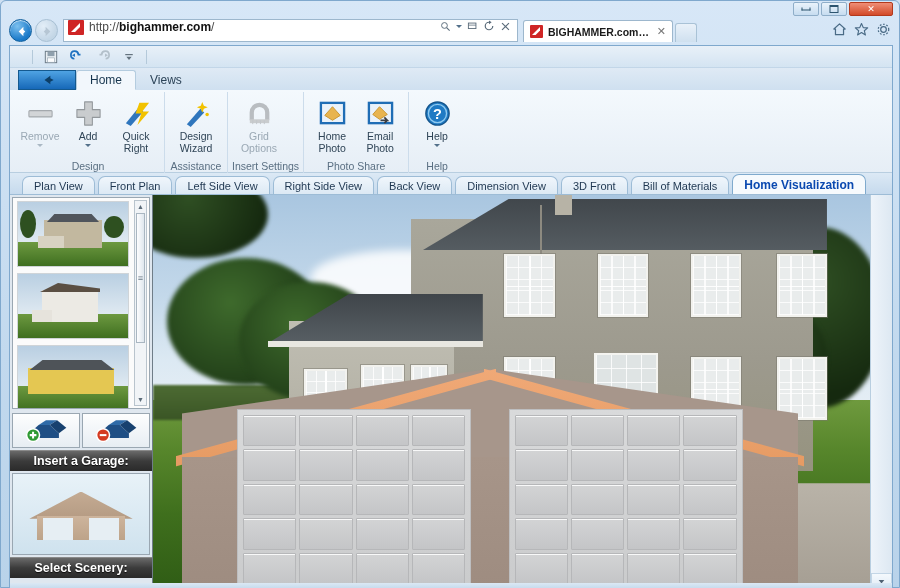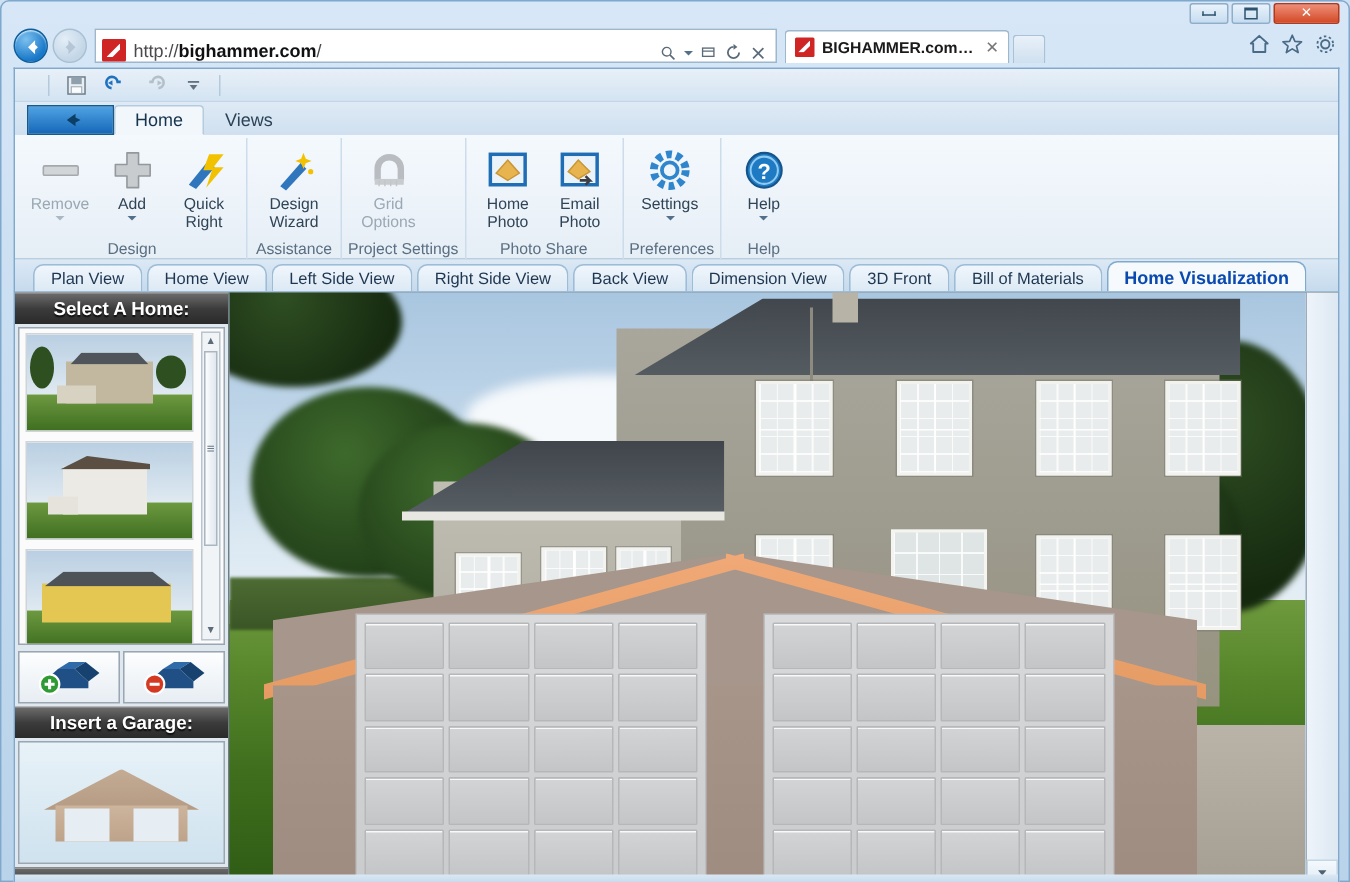--- a/index.html
+++ b/index.html
@@ -38,21 +38,21 @@
     position: absolute; top: 2px; width: 23px; height: 23px; border-radius: 50%;
   }
   .nav-back { left: 8px; background: radial-gradient(circle at 35% 30%, #7cc0ef, #1878c8 70%);
     border: 1px solid #0f5e9c; box-shadow: inset 0 1px 1px rgba(255,255,255,.7); }
   .nav-fwd  { left: 34px; background: radial-gradient(circle at 35% 30%, #e3eef8, #c3d6e6 70%);
     border: 1px solid #a8c0d4; }
   .nav-back svg, .nav-fwd svg { position: absolute; left: 4px; top: 4px; }
 
   .addressbar {
     position: absolute; left: 62px; top: 2px; width: 455px; height: 23px;
-    background: #fff; border: 1px solid #9db7cd; display: flex; align-items: flex-end;
+    background: #fff; border: 1px solid #9db7cd; display: flex; align-items: flex-start;
   }
   .ab-favicon { width: 16px; height: 15px; margin: 0 5px 0 4px; background: #cf2525; position: relative; border-radius: 1px; }
   .ab-favicon:after { content:""; position:absolute; left:3px; top:3px; width:9px; height:9px;
     background: #fff; clip-path: polygon(0 100%, 100% 0, 100% 45%, 45% 100%); }
   .ab-url { font-size: 12px; color: #4a4a4a; flex: 1; white-space: nowrap; overflow: hidden; }
   .ab-url b { color: #111; font-weight: bold; }
   .ab-tools { display: flex; align-items: center; gap: 5px; padding-right: 6px; color: #5a6b7a; font-size: 12px; }
 
   .tabstrip { position: absolute; left: 522px; top: 3px; display: flex; align-items: flex-end; }
   .tab-page {
@@ -441,21 +441,21 @@
                     <line x1="12" y1="22" x2="12" y2="26"></line>
                   <line x1="16" y1="22" x2="16" y2="26"></line>
                     <line x1="20" y1="22" x2="20" y2="26"></line>
                 </g>
               </svg>
             </span>
             <span class="rbtn-lbl">Grid</span>
             <span class="rbtn-lbl">Options</span>
           </div>
         </div>
-        <div class="rgroup-label">Project Settings</div>
+        <div class="rgroup-label">Insert Settings</div>
       </div>
 
       <div class="rgroup">
         <div class="rgroup-items">
           <div class="rbtn">
             <span class="rbtn-ico">
               <svg width="29" height="29" viewBox="0 0 30 30">
                 <rect x="3" y="4" width="24" height="21" fill="#eaf2fa" stroke="#1f6db5" stroke-width="2.4"></rect>
                 <path d="M7 17 L15 8 L23 17 L15 22 Z" fill="#e8b44f" stroke="#c99632" stroke-width="1"></path>
               </svg>
@@ -471,35 +471,20 @@
                 <path d="M15 22 L22 22 L19 19 M22 22 L19 25" fill="none" stroke="#3b3f44" stroke-width="1.8"></path>
               </svg>
             </span>
             <span class="rbtn-lbl">Email</span>
             <span class="rbtn-lbl">Photo</span>
           </div>
         </div>
         <div class="rgroup-label">Photo Share</div>
       </div>
 
-      <div class="rgroup">
-        <div class="rgroup-items">
-          <div class="rbtn wide">
-            <span class="rbtn-ico">
-              <svg width="29" height="29" viewBox="0 0 30 30">
-                <circle cx="15" cy="15" r="11" fill="none" stroke="#2f86cd" stroke-width="5.4" stroke-dasharray="4 3"></circle>
-                <circle cx="15" cy="15" r="5.4" fill="#eef5fb" stroke="#2f86cd" stroke-width="2.6"></circle>
-              </svg>
-            </span>
-            <span class="rbtn-lbl">Settings</span>
-            <span class="dd"></span>
-          </div>
-        </div>
-        <div class="rgroup-label">Preferences</div>
-      </div>
 
       <div class="rgroup">
         <div class="rgroup-items">
           <div class="rbtn">
             <span class="rbtn-ico">
               <svg width="29" height="29" viewBox="0 0 30 30">
                 <circle cx="15" cy="15" r="12" fill="#1f7ac4" stroke="#15558c" stroke-width="1.5"></circle>
                 <circle cx="15" cy="15" r="9.4" fill="none" stroke="#8fcaf0" stroke-width="1.4"></circle>
                 <text x="15" y="21" font-size="15" font-family="Liberation Sans, sans-serif" fill="#fff" text-anchor="middle" font-weight="bold">?</text>
               </svg>
@@ -510,21 +495,21 @@
         </div>
         <div class="rgroup-label">Help</div>
       </div>
     </div>
 
     <div class="viewtabs">
       <div class="vtab">
         <span>Plan View</span>
         </div>
       <div class="vtab">
-        <span>Home View</span>
+        <span>Front Plan</span>
         </div>
       <div class="vtab">
         <span>Left Side View</span>
         </div>
       <div class="vtab">
         <span>Right Side View</span>
         </div>
       <div class="vtab">
         <span>Back View</span>
         </div>
@@ -539,21 +524,20 @@
         </div>
       <div class="vtab active">
         <span>Home Visualization</span>
         </div>
     </div>
 
     <div class="workspace">
 
       <div class="leftpanel">
 
-        <div class="panel-head">Select A Home:</div>
 
         <div class="home-list">
           <div class="thumbs">
 
             <div class="thumb">
               <div class="t-sky"></div>
                 <div class="t-grass"></div>
               <div class="t-tree" style="left:2px;top:8px;width:16px;height:28px"></div>
               <div class="t-tree" style="right:4px;top:14px;width:20px;height:22px"></div>
               <div class="t-house" style="left:26px;top:18px;width:58px;height:28px;background:#c2b89f;"></div>

